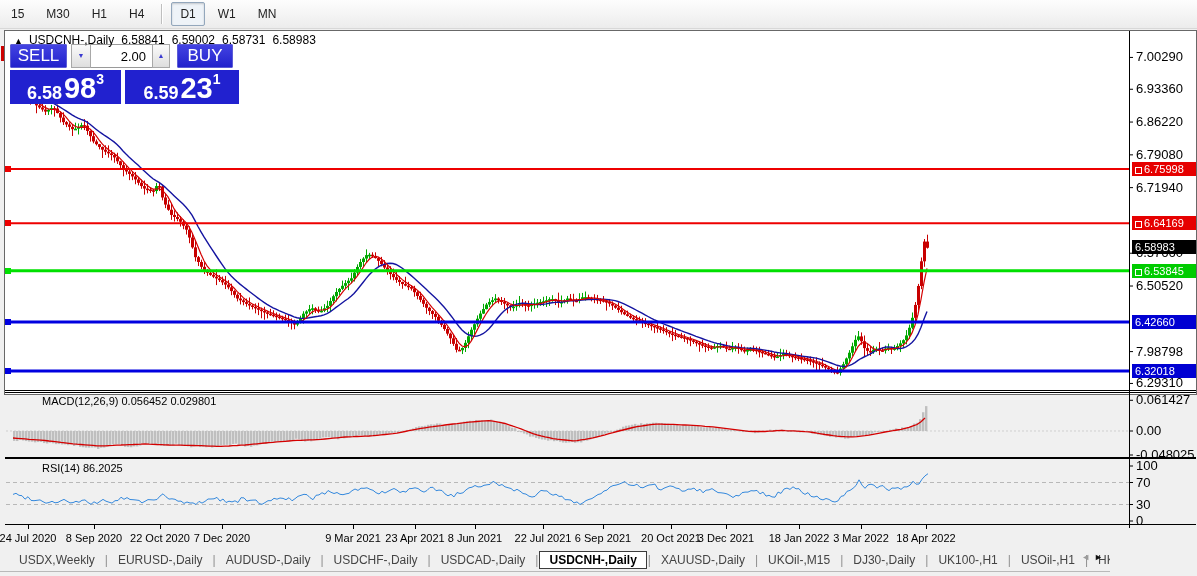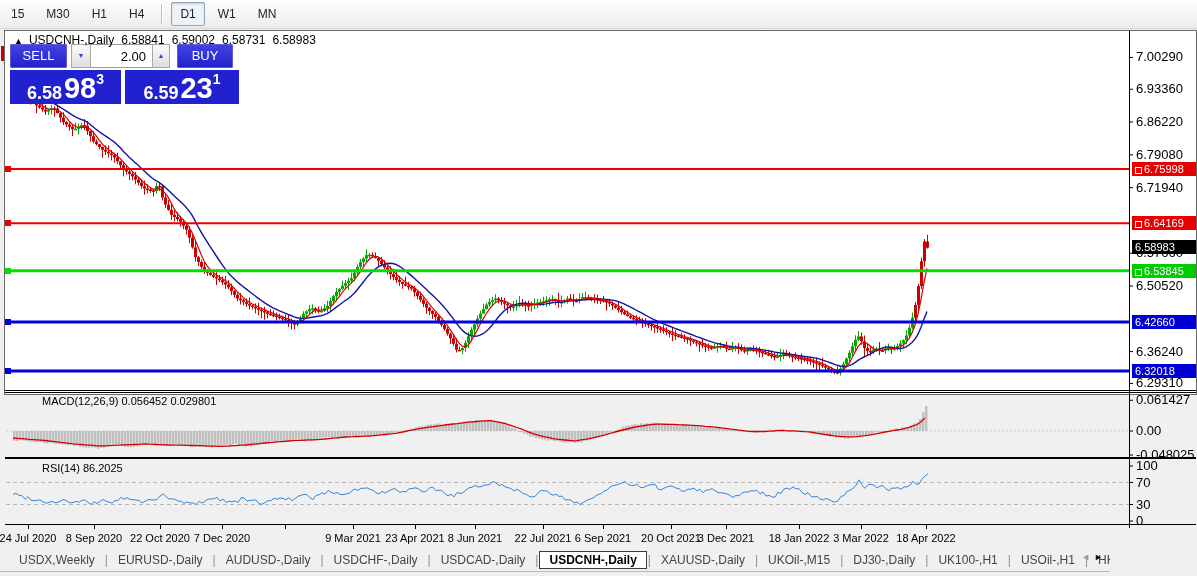--- a/index.html
+++ b/index.html
@@ -40,21 +40,21 @@
   .price-badge { position: absolute; left: 1127px; width: 64px; height: 14px; line-height: 14px;
     font-size: 11px; color: #fff; padding-left: 3px; z-index: 3; white-space: nowrap; }
   .price-badge .mk { display: inline-block; width: 7px; height: 7px; border: 1px solid #fff; margin-right: 2px; vertical-align: -1px; }
   .ind-label { position: absolute; left: 5px; font-size: 11px; color: #000; z-index: 2; padding-left: 32px; }
   .date-label { position: absolute; width: 84px; text-align: center; font-size: 11px; color: #000; top: 501px; }
   
   #trade-panel { position: absolute; left: 5px; top: 13px; width: 229px; height: 60px; z-index: 5; font-family: "Liberation Sans", sans-serif; }
   #tp-row1 { position: absolute; left: 0; top: 0; height: 24px; width: 229px; display: flex; }
   .tp-btn {
     background: linear-gradient(#4343e2, #2222cc); color: #fff; border: 1px solid #5c5cd6;
-    font-size: 13px; text-align: center; line-height: 22px; border-radius: 1px;
+    font-size: 17px; text-align: center; line-height: 22px; border-radius: 1px;
   }
   #sell-btn { width: 57px; margin-right: 4px; }
   #buy-btn  { width: 56px; margin-left: 7px; }
   .spin-btn {
     width: 20px; background: linear-gradient(#fbfbfb, #dedede); border: 1px solid #a8a8a8;
     font-size: 7px; color: #3a3ad0; text-align: center; line-height: 21px;
   }
   #vol-field {
     width: 61px; border: 1px solid #9a9a9a; border-left: none; border-right: none;
     font-size: 13px; color: #000; text-align: right; padding-right: 6px; background: #fff;
@@ -1102,21 +1102,21 @@
       <line x1="921.5" y1="493" x2="921.5" y2="498" stroke="#000"></line>
     </svg>
     <div id="overlays">
       <div class="ax-label" style="top: 20.4268px;">7.00290</div>
       <div class="ax-label" style="top: 52.2563px;">6.93360</div>
       <div class="ax-label" style="top: 85.0504px;">6.86220</div>
       <div class="ax-label" style="top: 117.844px;">6.79080</div>
       <div class="ax-label" style="top: 150.638px;">6.71940</div>
       <div class="ax-label" style="top: 216.226px;">6.57660</div>
       <div class="ax-label" style="top: 249.02px;">6.50520</div>
-      <div class="ax-label" style="top: 314.608px;">6.36240</div>
+      <div class="ax-label" style="top: 314.608px;">7.98798</div>
       <div class="ax-label" style="top: 346.438px;">6.29310</div>
       <div class="ind-label" style="top: 364px;">MACD(12,26,9) 0.056452 0.029801</div>
       <div class="ind-label" style="top: 431px;">RSI(14) 86.2025</div>
       <div class="ax-label" style="top: 363.286px;">0.061427</div>
       <div class="ax-label" style="top: 394px;">0.00</div>
       <div class="ax-label" style="top: 418.012px;">-0.048025</div>
       <div class="ax-label" style="top: 429px;">100</div>
       <div class="ax-label" style="top: 445.5px;">70</div>
       <div class="ax-label" style="top: 467.5px;">30</div>
       <div class="ax-label" style="top: 484px;">0</div>

